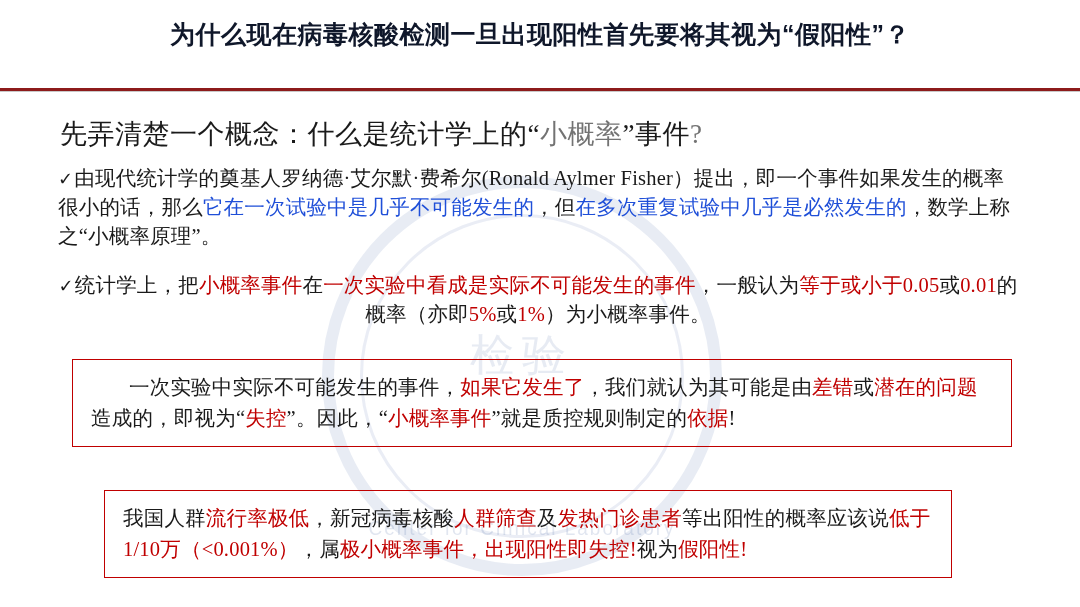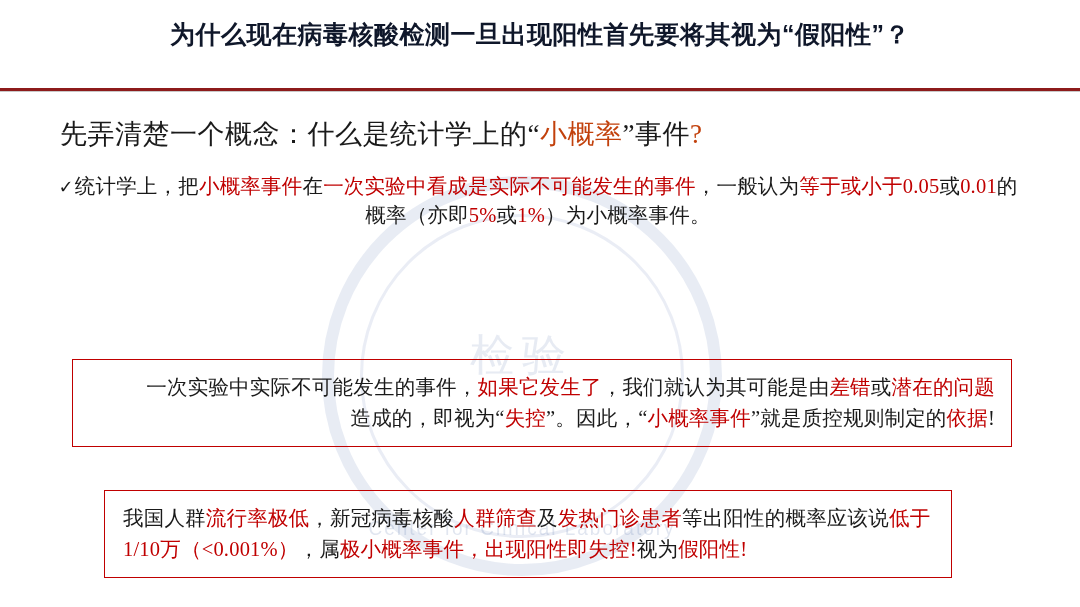--- a/index.html
+++ b/index.html
@@ -108,21 +108,21 @@
     width: 1080px;
   }
 
   .lead {
     margin: 14px 0 0 60px;
     font-size: 27px;
     line-height: 1.25;
     color: #1a1a1a;
     letter-spacing: 0.5px;
   }
-  .lead .red { color: #c2410c; }
+  .lead .red { color: #737373; }
 
   .bullet {
     margin: 12px 0 0 58px;
     width: 960px;
     font-size: 20.5px;
     line-height: 1.42;
     color: #1a1a1a;
     letter-spacing: 0.2px;
   }
   .bullet .chk {
@@ -143,21 +143,21 @@
     line-height: 1.5;
     letter-spacing: 0.2px;
   }
   .box1 {
     position: absolute;
     left: 72px;
     top: 255px;
     width: 940px;
     padding: 12px 16px 12px 18px;
   }
-  .box1 .indent { text-indent: 38px; display: block; text-align: right; }
+  .box1 .indent { text-indent: 38px; display: block; }
 
   .box2 {
     position: absolute;
     left: 104px;
     top: 386px;
     width: 848px;
     padding: 12px 16px 12px 18px;
     color: #c00000;
   }
   .box2 .dark { color: #1a1a1a; }
@@ -174,20 +174,23 @@
   <div class="wm-cn">检验</div>
   <div class="wm-bottom">Center for Clinical Laboratory</div>
 </div>
 
 <div class="content">
 
   <div class="lead">
     <span>先弄清楚一个概念：什么是统计学上的“</span><span class="red">小概率</span><span>”事件</span><span class="red">?</span>
   </div>
 
+  <div class="bullet">
+    <span class="chk">✓</span><span>由现代统计学的奠基人罗纳德·艾尔默·费希尔(Ronald Aylmer Fisher）提出，即一个事件如果发生的概率很小的话，那么</span><span class="blue">它在一次试验中是几乎不可能发生的</span><span>，但</span><span class="blue">在多次重复试验中几乎是必然发生的</span><span>，数学上称之“小概率原理”。</span>
+  </div>
 
   <div class="bullet para2">
     <span class="chk">✓</span><span>统计学上，把</span><span class="red">小概率事件</span><span>在</span><span class="red">一次实验中看成是实际不可能发生的事件</span><span>，一般认为</span><span class="red">等于或小于0.05</span><span>或</span><span class="red">0.01</span><span>的概率（亦即</span><span class="red">5%</span><span>或</span><span class="red">1%</span><span>）为小概率事件。</span>
   </div>
 
   <div class="box box1">
     <span class="indent"><span>一次实验中实际不可能发生的事件，</span><span class="red">如果它发生了</span><span>，我们就认为其可能是由</span><span class="red">差错</span><span>或</span><span class="red">潜在的问题</span><span>造成的，即视为“</span><span class="red">失控</span><span>”。因此，“</span><span class="red">小概率事件</span><span>”就是质控规则制定的</span><span class="red">依据</span><span>!</span></span>
   </div>
 
   <div class="box box2">

